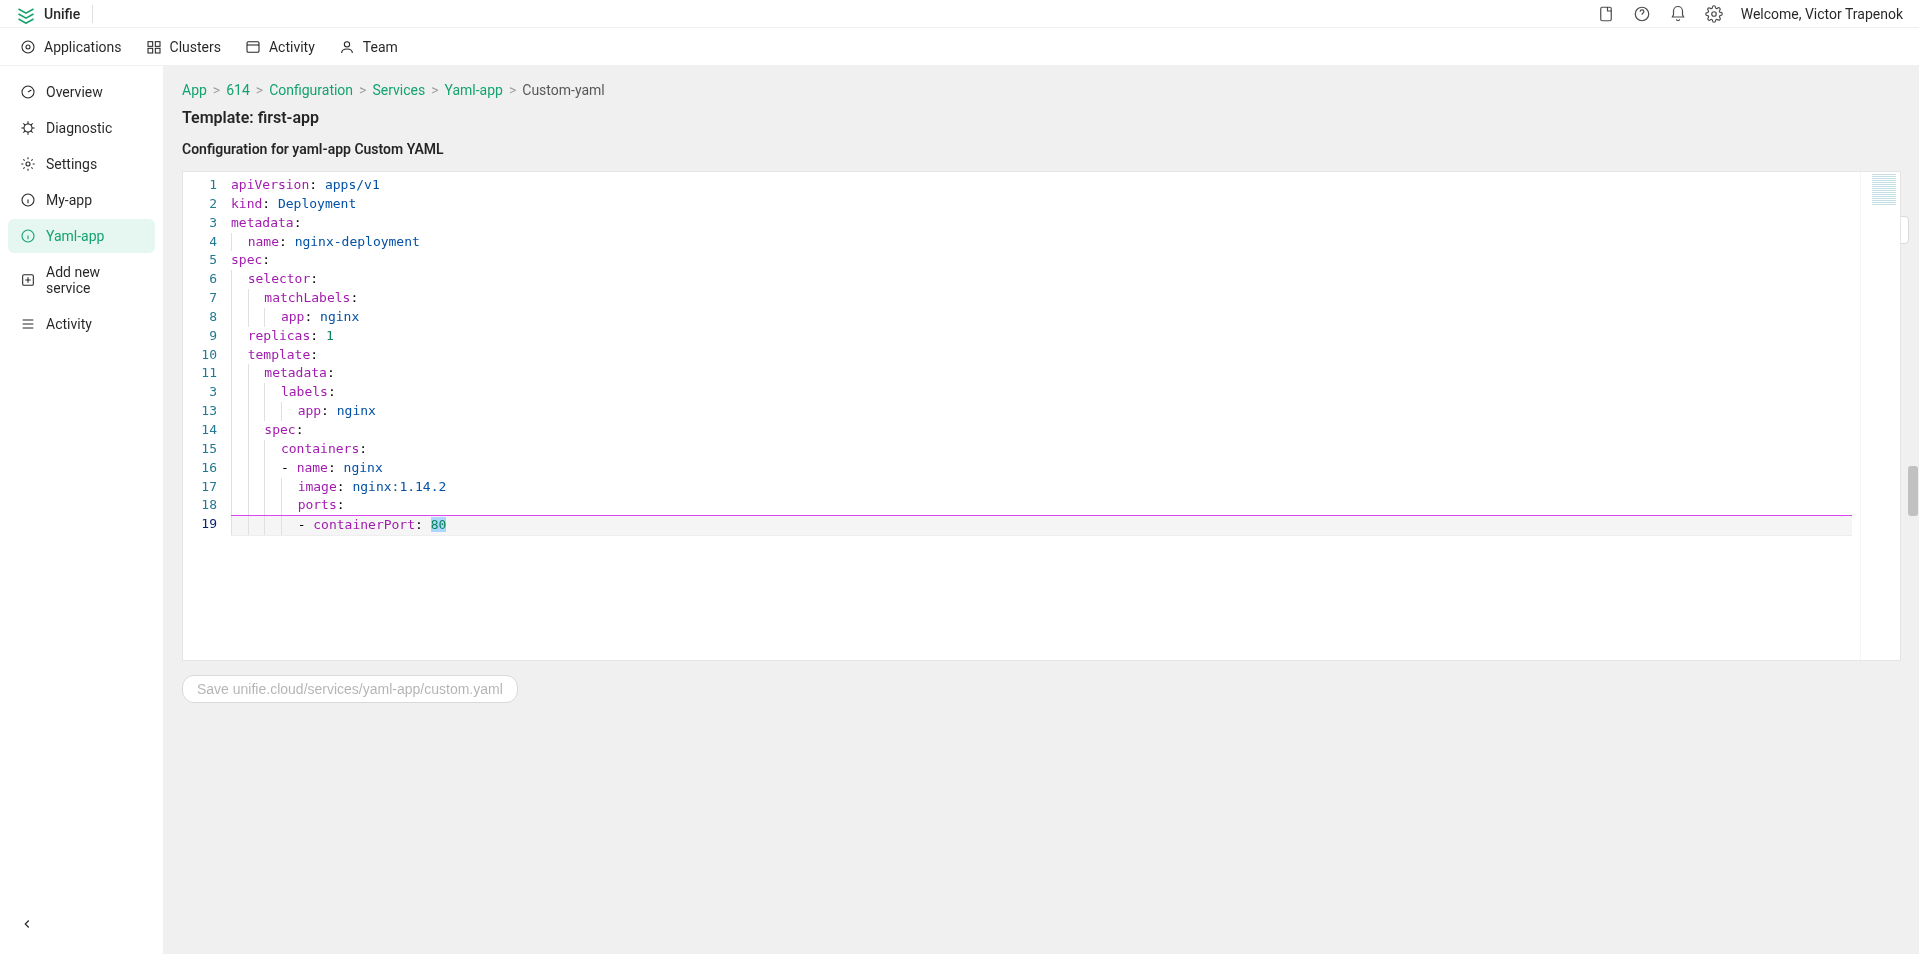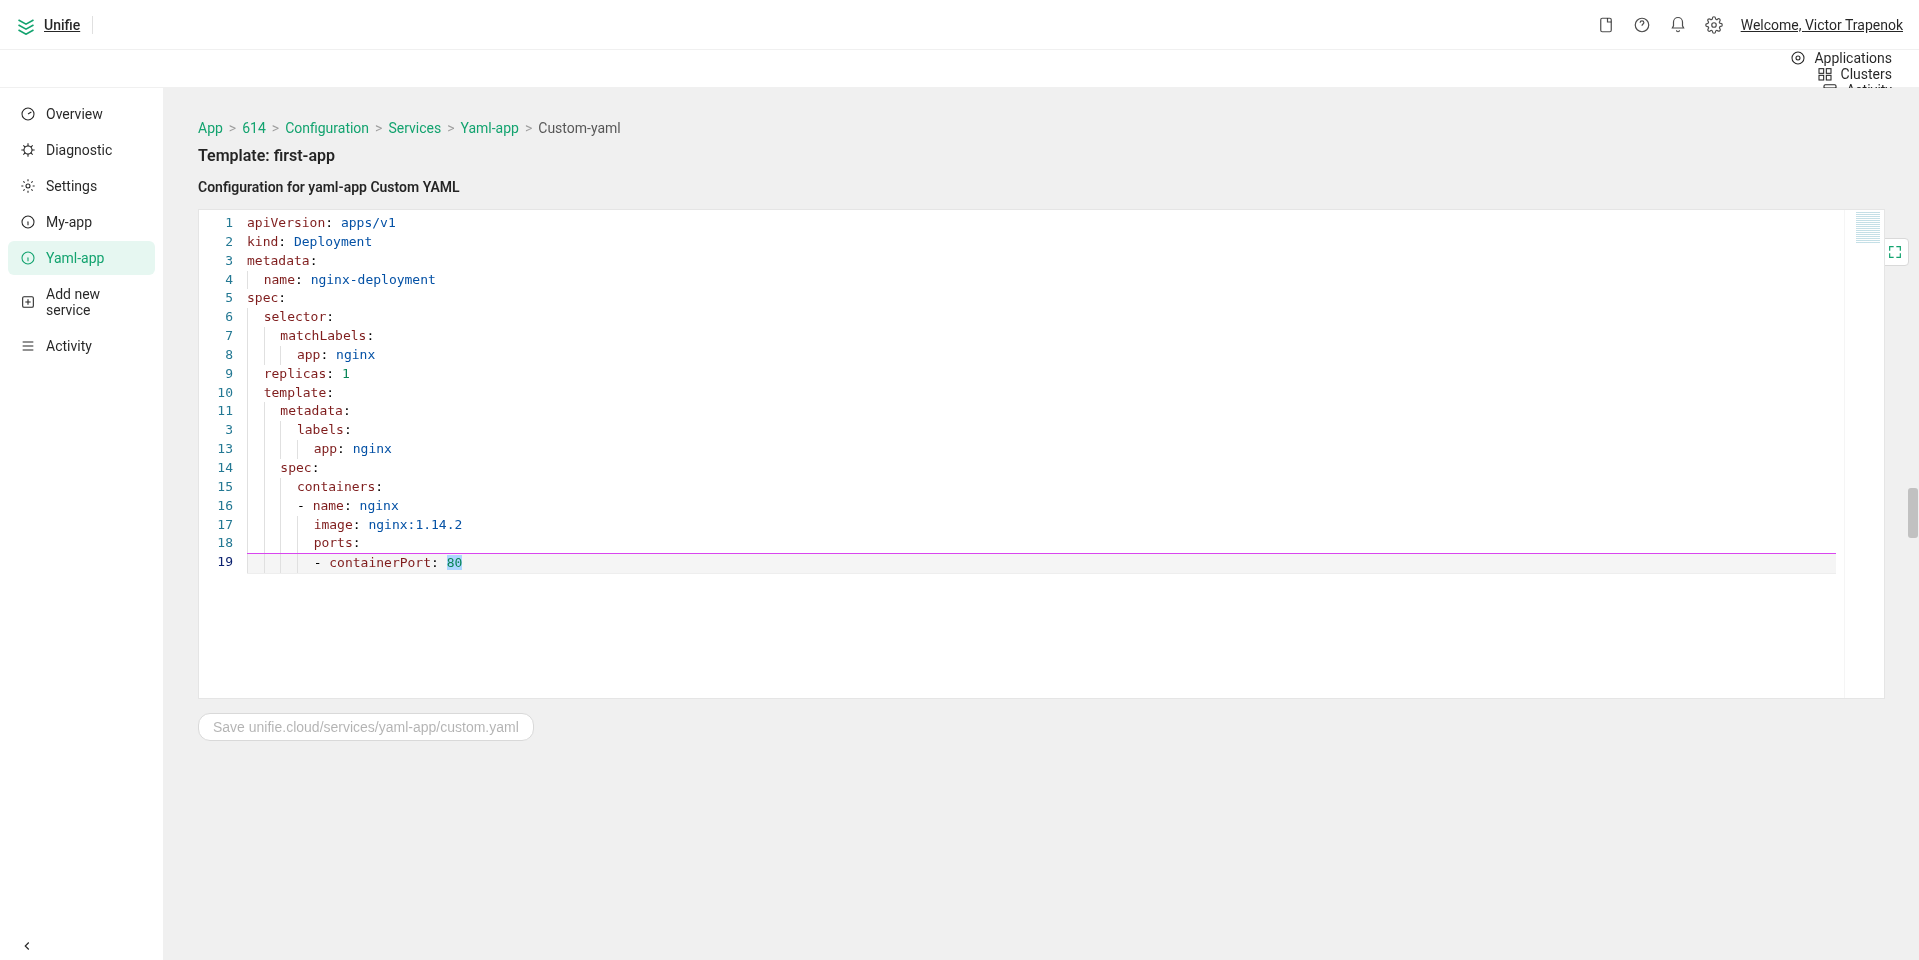--- a/index.html
+++ b/index.html
@@ -3,40 +3,38 @@
 <meta charset="utf-8">
 <style>
   * { box-sizing: border-box; margin: 0; padding: 0; }
   body {
     font-family: -apple-system, BlinkMacSystemFont, "Segoe UI", Roboto, "Helvetica Neue", Arial, sans-serif;
     font-size: 14px;
     color: rgba(0,0,0,0.85);
     background: #fff;
   }
   .header {
-    height: 50px;
+    height: 28px;
     display: flex;
     align-items: center;
     padding: 0 16px;
     border-bottom: 1px solid #f0f0f0;
     justify-content: space-between;
-    text-decoration: underline;
   }
   .header-left { display: flex; align-items: center; gap: 12px; }
   .logo { display:flex; align-items:center; gap:8px; font-weight:500; }
   .logo-icon svg { display:block; }
   .header-right { display:flex; align-items:center; gap:18px; }
   .header-icon { width:18px; height:18px; color: rgba(0,0,0,0.7); display:flex; align-items:center; justify-content:center; cursor:pointer; }
   .welcome { font-size:14px; }
   .topnav {
     height: 38px;
-    display:flex; align-items:flex-end;
-    padding: 0 15px;
+    display:flex; align-items:flex-start;
+    padding: 0 8px;
     border-bottom: 1px solid #f0f0f0;
-    flex-direction: column;
   }
   .topnav-item {
     display:flex; align-items:center; gap:8px;
     padding: 0 12px;
     height:100%;
     cursor:pointer;
     color: rgba(0,0,0,0.85);
   }
   .topnav-item svg { width:16px; height:16px; }
   .layout {
@@ -63,21 +61,21 @@
   }
   .sidebar-item svg { width:16px; height:16px; flex-shrink:0; }
   .sidebar-collapse {
     margin-top:auto;
     padding: 12px 16px;
     cursor:pointer;
   }
   .main {
     flex:1;
     background:#f0f0f0;
-    padding: 16px;
+    padding: 0;
     overflow:auto;
     position:relative;
   }
   .main-inner {
     background:#f0f0f0;
     padding: 16px 18px 4px 18px;
   }
   .breadcrumb {
     display:flex; align-items:center; gap:6px;
     font-size:14px;
@@ -144,21 +142,21 @@
     padding: 4px 8px;
     font-family: Consolas, Menlo, Monaco, monospace;
     font-size: 13px;
     line-height: 1.45;
     white-space: pre;
     position:relative;
   }
   .code .line { position:relative; }
   .code .line.cur { background: #f5f5f5; border-top:1px solid #d946ef; border-bottom:1px solid #eee;}
   .indent-guide { border-left:1px solid #e0e0e0; display:inline-block; }
-  .tok-key { color:#7f1d1d; }
+  .tok-key { color:#a21caf; }
   .tok-val { color:#0451a5; }
   .tok-num { color:#098658; }
   .tok-dash { color:#000; }
   .tok-colon { color:#000; }
   .sel { background:#add6ff; }
   .minimap {
     width: 40px;
     background: #fff;
     position:relative;
     border-left:1px solid #f5f5f5;

